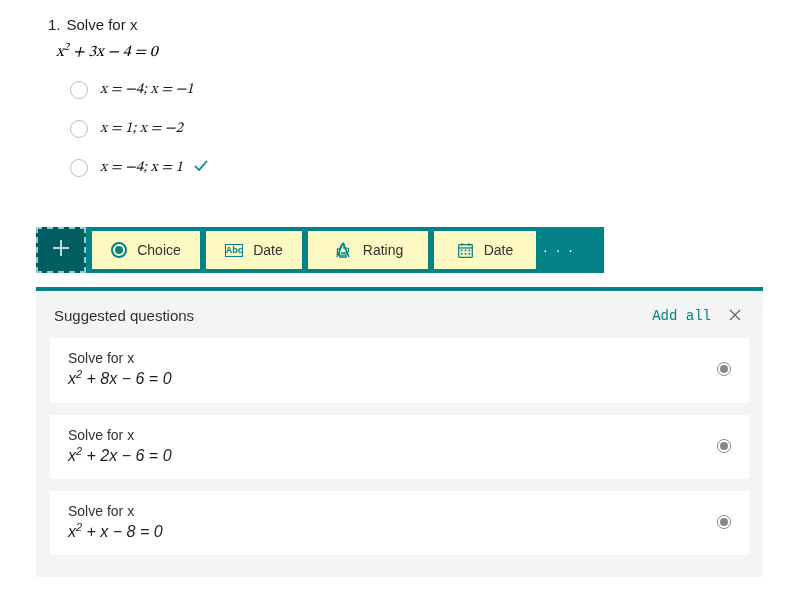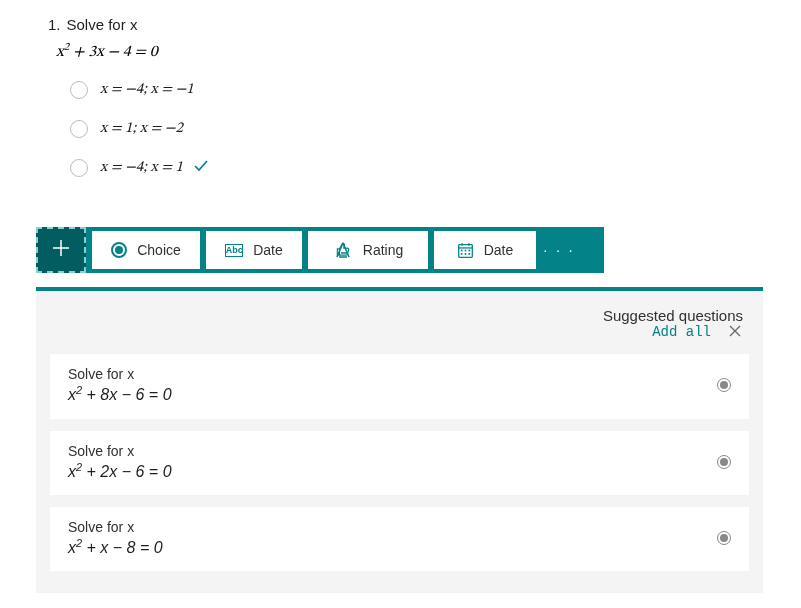--- a/index.html
+++ b/index.html
@@ -73,21 +73,21 @@
     color: #fff;
     display: flex;
     align-items: center;
     justify-content: center;
     font-size: 22px;
     border: 2px dashed #86d0d2;
     flex: none;
   }
   .type-btn {
     height: 38px;
-    background: #ffffff;
+    background: #fef9c3;
     color: #323130;
     display: flex;
     align-items: center;
     justify-content: center;
     gap: 10px;
     font-size: 14px;
     border: none;
     flex: none;
     padding: 0 16px;
     margin-left: 6px;
@@ -122,24 +122,23 @@
     background: #038387;
     margin: 14px 38px 0 36px;
   }
   .sugg-panel {
     background: #f4f4f4;
     margin: 0 38px 0 36px;
     padding: 16px 14px 10px 14px;
   }
   .sugg-header {
     display: flex;
-    align-items: flex-end;
+    align-items: center;
     justify-content: space-between;
     padding: 0 6px 14px 4px;
-    flex-direction: column;
   }
   .sugg-title {
     font-size: 15px;
     color: #323130;
   }
   .sugg-actions {
     display: flex;
     align-items: center;
     gap: 16px;
   }

